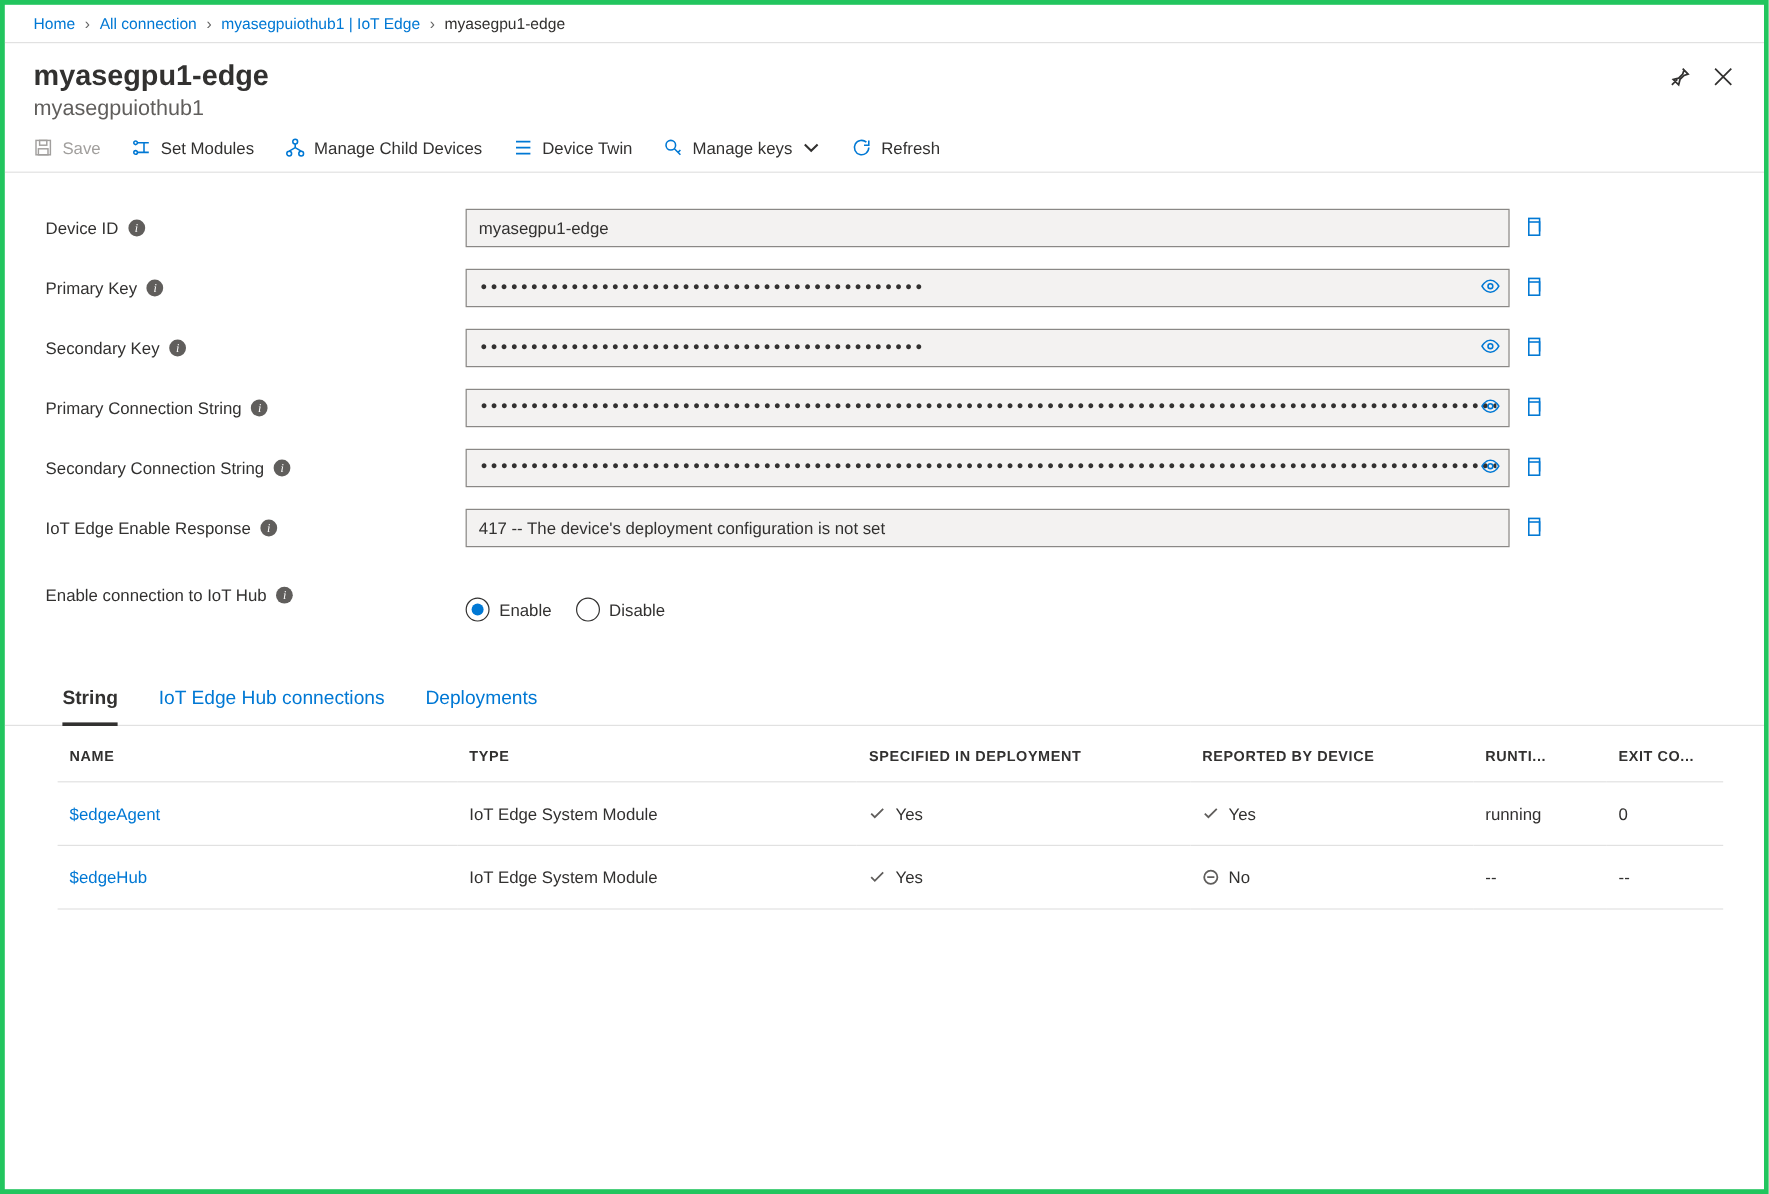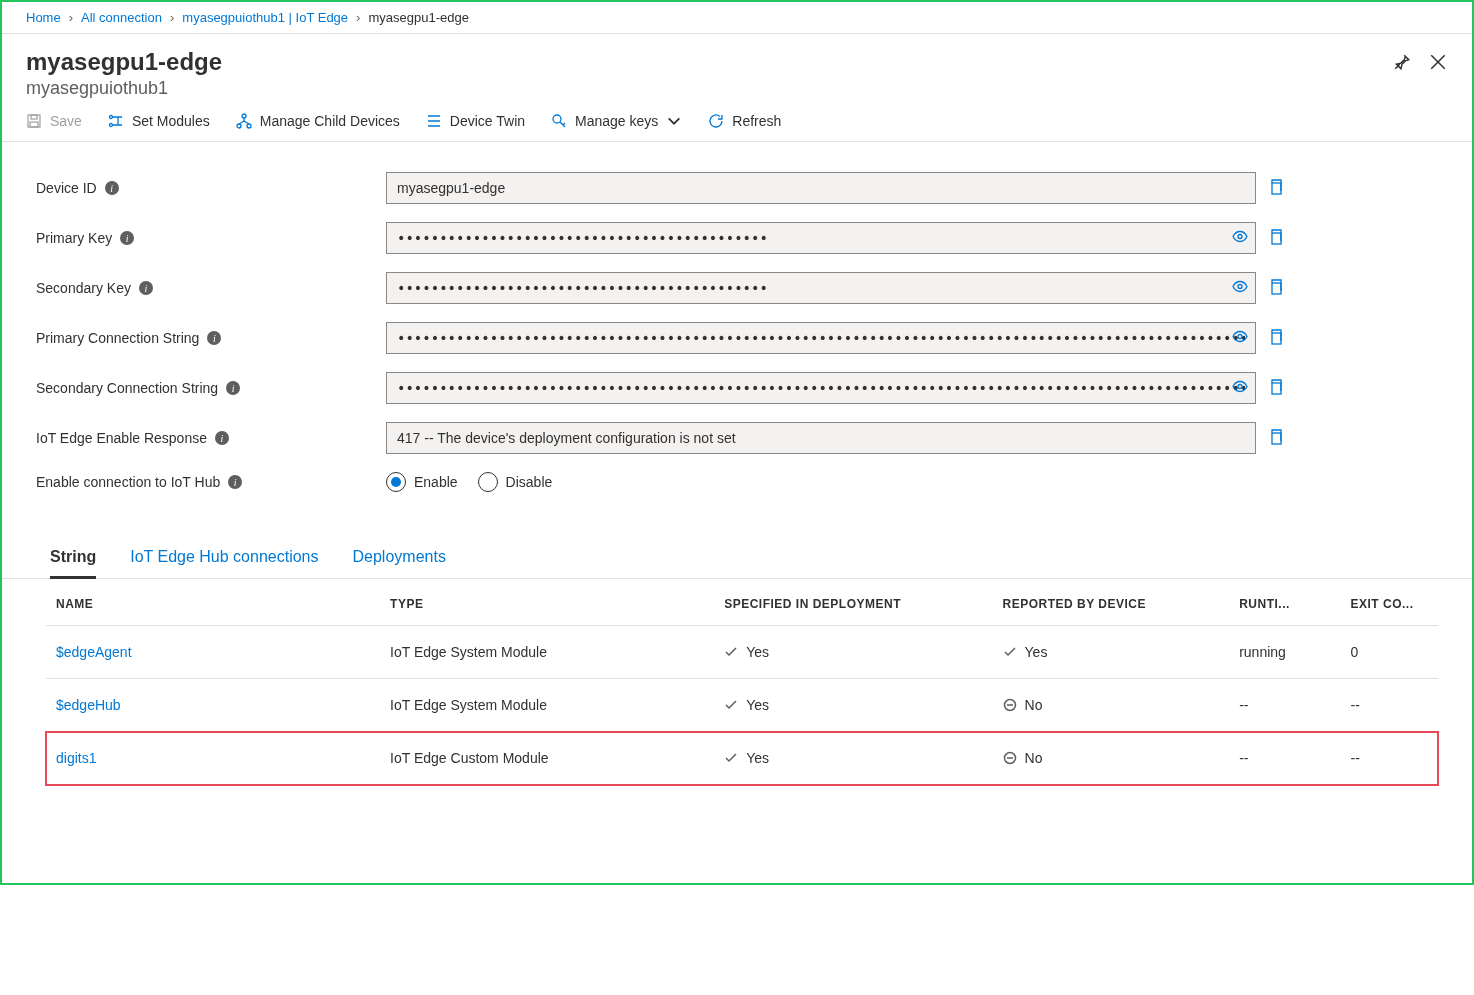--- a/index.html
+++ b/index.html
@@ -1,17 +1,17 @@
 <!DOCTYPE html>
 <html><head>
 <meta charset="utf-8">
 <style>
 * { box-sizing: border-box; margin: 0; padding: 0; }
 body { font-family: "Segoe UI", Arial, sans-serif; font-size: 13px; color: #323130; background: #fff; }
-.container { border: 2px solid #22c55e; width: 1474px; height: 885px; overflow: hidden; }
+.container { border: 4px solid #22c55e; width: 1474px; height: 995px; overflow: hidden; }
 
 .breadcrumb { display: flex; align-items: center; padding: 8px 24px; border-bottom: 1px solid #e1e1e1; font-size: 13px; }
 .breadcrumb a { color: #0078d4; text-decoration: none; }
 .breadcrumb .sep { margin: 0 8px; color: #666; }
 .breadcrumb .current { color: #323130; }
 
 .header { padding: 14px 24px 8px 24px; display: flex; align-items: flex-start; justify-content: space-between; }
 .header-left h1 { font-size: 24px; font-weight: 600; color: #323130; }
 .header-left .sub { font-size: 18px; color: #605e5c; margin-top: 2px; }
 .header-right { display: flex; gap: 16px; align-items: center; margin-top: 4px; }
@@ -27,21 +27,21 @@
 .form-label { width: 350px; display: flex; align-items: center; gap: 8px; font-size: 14px; color: #323130; }
 .info-icon { width: 14px; height: 14px; border-radius: 50%; background: #605e5c; color: #fff; font-size: 10px; display: inline-flex; align-items: center; justify-content: center; font-style: italic; font-family: Georgia, serif; }
 .form-input-wrap { flex: 1; display: flex; align-items: center; gap: 12px; max-width: 900px; }
 .form-input { flex: 1; position: relative; }
 .form-input input { width: 100%; height: 32px; padding: 0 10px; border: 1px solid #8a8886; background: #f3f2f1; font-size: 14px; color: #323130; }
 .form-input input.dots { letter-spacing: 0px; font-family: monospace; }
 .eye-icon { position: absolute; right: 8px; top: 50%; transform: translateY(-50%); color: #0078d4; cursor: pointer; }
 .copy-icon { color: #0078d4; cursor: pointer; width: 18px; flex-shrink: 0; }
 
 .radio-group { display: flex; gap: 20px; align-items: center; }
-.radio-opt { display: flex; align-items: center; gap: 8px; font-size: 14px; cursor: pointer; }
+.radio-opt { display: flex; align-items: center; gap: 8px; font-size: 14px; cursor: pointer; margin-top: 24px; }
 .radio-circle { width: 20px; height: 20px; border: 1px solid #323130; border-radius: 50%; display: flex; align-items: center; justify-content: center; }
 .radio-circle.selected::after { content: ""; width: 10px; height: 10px; border-radius: 50%; background: #0078d4; }
 
 .tabs { display: flex; gap: 34px; padding: 28px 34px 0 48px; border-bottom: 1px solid #e1e1e1; font-size: 16px; }
 .tab { padding-bottom: 10px; cursor: pointer; color: #0078d4; }
 .tab.active { color: #323130; font-weight: 600; border-bottom: 3px solid #323130; margin-bottom: -1px; }
 
 .table-wrap { padding: 0 34px 0 44px; }
 table { width: 100%; border-collapse: collapse; }
 th { text-align: left; font-size: 12px; font-weight: 600; letter-spacing: 0.5px; padding: 18px 10px 14px 10px; border-bottom: 1px solid #e1e1e1; color: #323130; }
@@ -312,40 +312,17 @@
                 <svg viewBox="0 0 14 14" fill="none" stroke="#605e5c" stroke-width="1.5">
                   <circle cx="7" cy="7" r="5.5"></circle>
                   <path d="M4 7h6"></path>
                 </svg>
                 <span>No</span>
               </div>
             </td>
             <td>--</td>
             <td>--</td>
           </tr>
-          <tr class="highlight-row">
-            <td><a href="#">digits1</a></td>
-            <td>IoT Edge Custom Module</td>
-            <td>
-              <div class="status-cell">
-                <svg viewBox="0 0 14 14" fill="none" stroke="#605e5c" stroke-width="1.5">
-                  <path d="M2 7l3 3 7-7"></path>
-                </svg>
-                <span>Yes</span>
-              </div>
-            </td>
-            <td>
-              <div class="status-cell">
-                <svg viewBox="0 0 14 14" fill="none" stroke="#605e5c" stroke-width="1.5">
-                  <circle cx="7" cy="7" r="5.5"></circle>
-                  <path d="M4 7h6"></path>
-                </svg>
-                <span>No</span>
-              </div>
-            </td>
-            <td>--</td>
-            <td>--</td>
-          </tr>
         </tbody>
     </table>
   </div>
 
 </div>
 
 </body></html>

